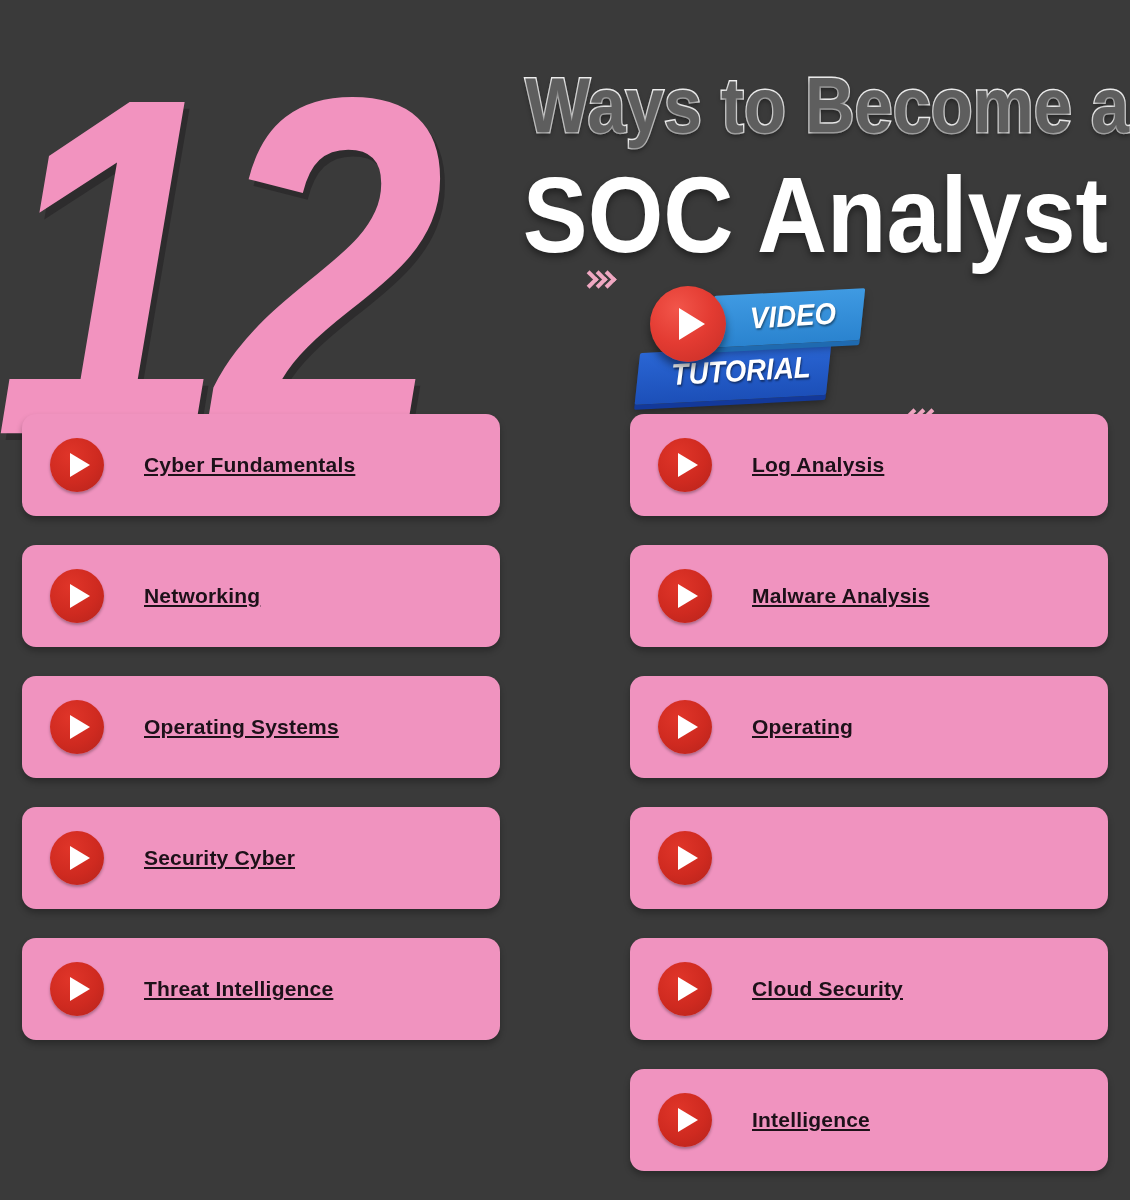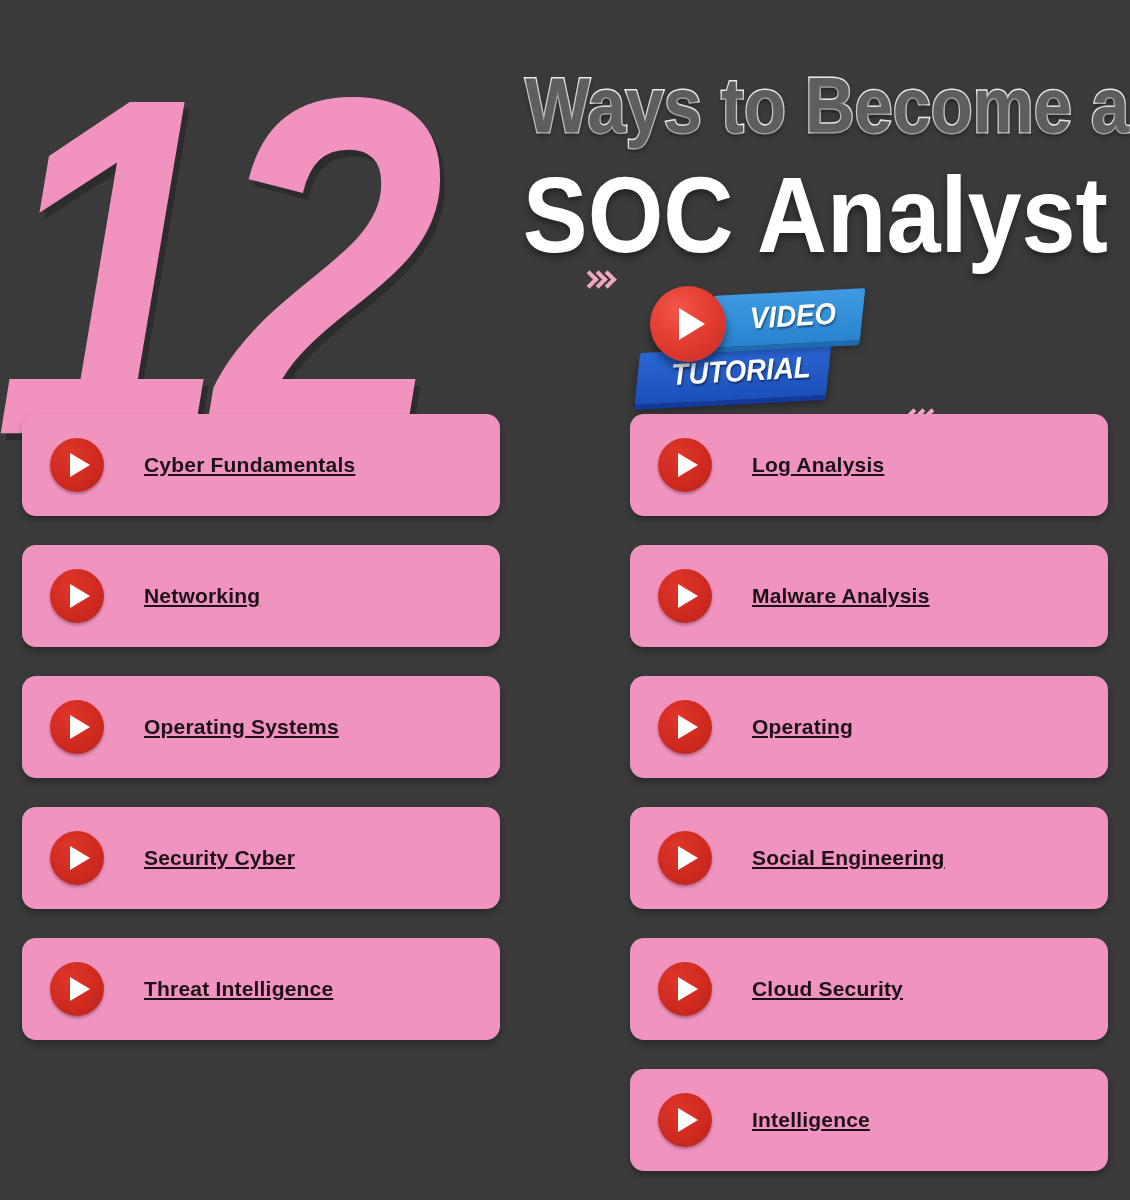--- a/index.html
+++ b/index.html
@@ -341,21 +341,20 @@
     <div class="pill">
       <span class="pill-icon">
           <span class="tri"></span>
         </span>
       <span class="pill-label">Operating</span>
     </div>
     <div class="pill">
       <span class="pill-icon">
           <span class="tri"></span>
         </span>
-      <span class="pill-label">Social Engineering</span>
     </div>
     <div class="pill">
       <span class="pill-icon">
           <span class="tri"></span>
         </span>
       <span class="pill-label">Cloud Security</span>
     </div>
     <div class="pill">
       <span class="pill-icon">
           <span class="tri"></span>

